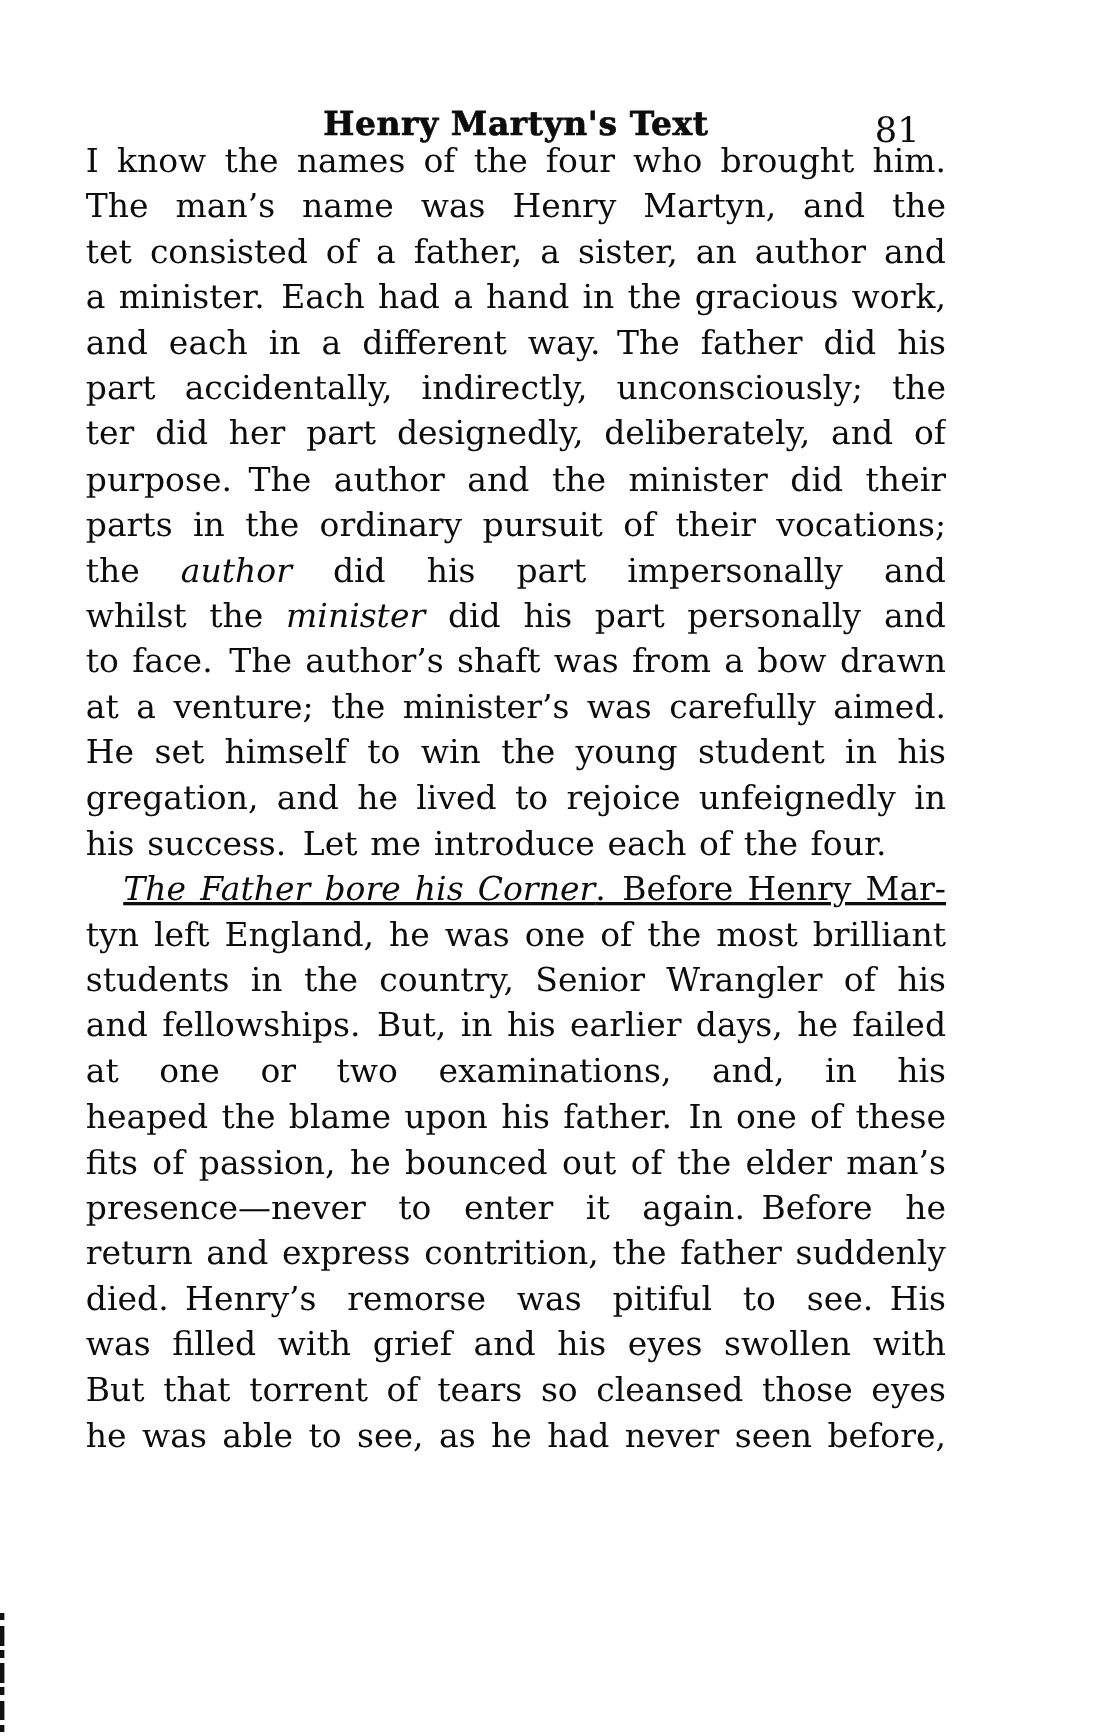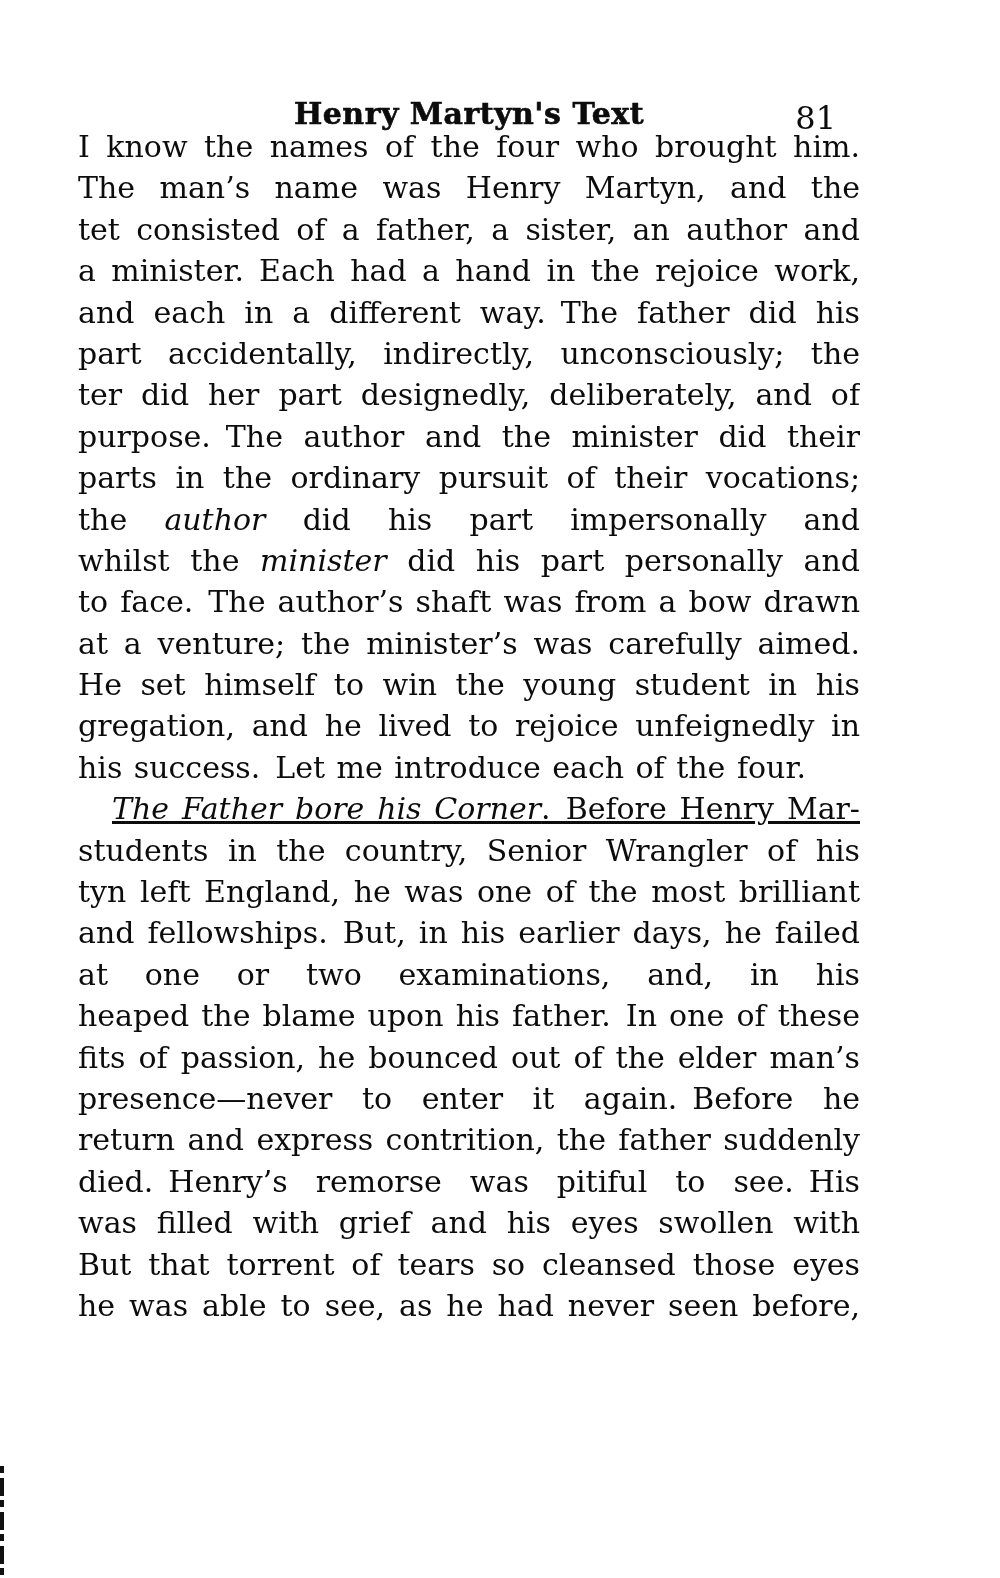--- a/index.html
+++ b/index.html
@@ -63,36 +63,36 @@
 
   <div class="page-header">
     <div class="header-title">Henry Martyn's Text</div>
     <div class="page-number">81</div>
   </div>
 
   <div class="page-body">
       <div class="line"><span>I know the names of the four who brought him.</span></div>
       <div class="line"><span>The man’s name was Henry Martyn, and the quar-</span></div>
       <div class="line"><span>tet consisted of a father, a sister, an author and</span></div>
-      <div class="line"><span>a minister. Each had a hand in the rejoice work,</span></div>
+      <div class="line"><span>a minister. Each had a hand in the gracious work,</span></div>
       <div class="line"><span>and each in a different way. The father did his</span></div>
       <div class="line"><span>part accidentally, indirectly, unconsciously; the sis-</span></div>
       <div class="line"><span>ter did her part designedly, deliberately, and of set</span></div>
       <div class="line"><span>purpose. The author and the minister did their</span></div>
       <div class="line"><span>parts in the ordinary pursuit of their vocations; but</span></div>
       <div class="line"><span>the </span><i>author</i><span> did his part impersonally and indirectly,</span></div>
       <div class="line"><span>whilst the </span><i>minister</i><span> did his part personally and face</span></div>
       <div class="line"><span>to face. The author’s shaft was from a bow drawn</span></div>
       <div class="line"><span>at a venture; the minister’s was carefully aimed.</span></div>
       <div class="line"><span>He set himself to win the young student in his con-</span></div>
       <div class="line"><span>gregation, and he lived to rejoice unfeignedly in</span></div>
       <div class="line no-justify"><span>his success. Let me introduce each of the four.</span></div>
       <div class="line indent"><i>The Father bore his Corner</i><span>. Before Henry Mar-</span></div>
+      <div class="line"><span>tyn left England, he was one of the most brilliant</span></div>
       <div class="line"><span>students in the country, Senior Wrangler of his</span></div>
-      <div class="line"><span>tyn left England, he was one of the most brilliant</span></div>
       <div class="line"><span>and fellowships. But, in his earlier days, he failed</span></div>
       <div class="line"><span>at one or two examinations, and, in his mortification,</span></div>
       <div class="line"><span>heaped the blame upon his father. In one of these</span></div>
       <div class="line"><span>fits of passion, he bounced out of the elder man’s</span></div>
       <div class="line"><span>presence—never to enter it again. Before he could</span></div>
       <div class="line"><span>return and express contrition, the father suddenly</span></div>
       <div class="line"><span>died. Henry’s remorse was pitiful to see. His heart</span></div>
       <div class="line"><span>was filled with grief and his eyes swollen with tears.</span></div>
       <div class="line"><span>But that torrent of tears so cleansed those eyes that</span></div>
       <div class="line"><span>he was able to see, as he had never seen before,</span></div>

